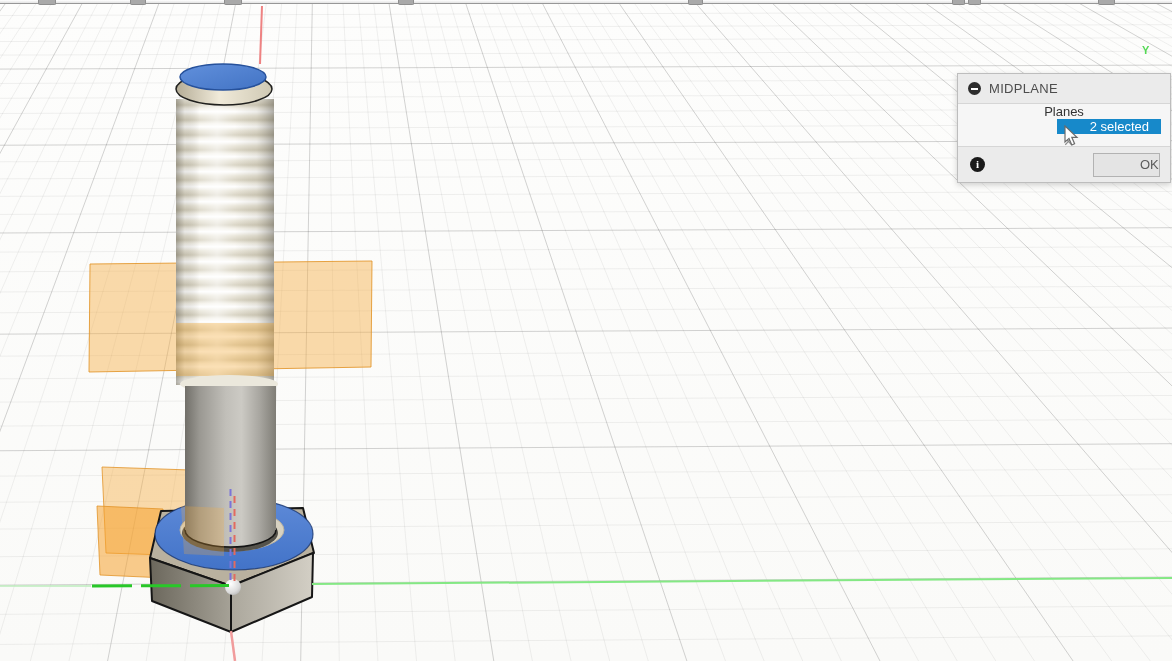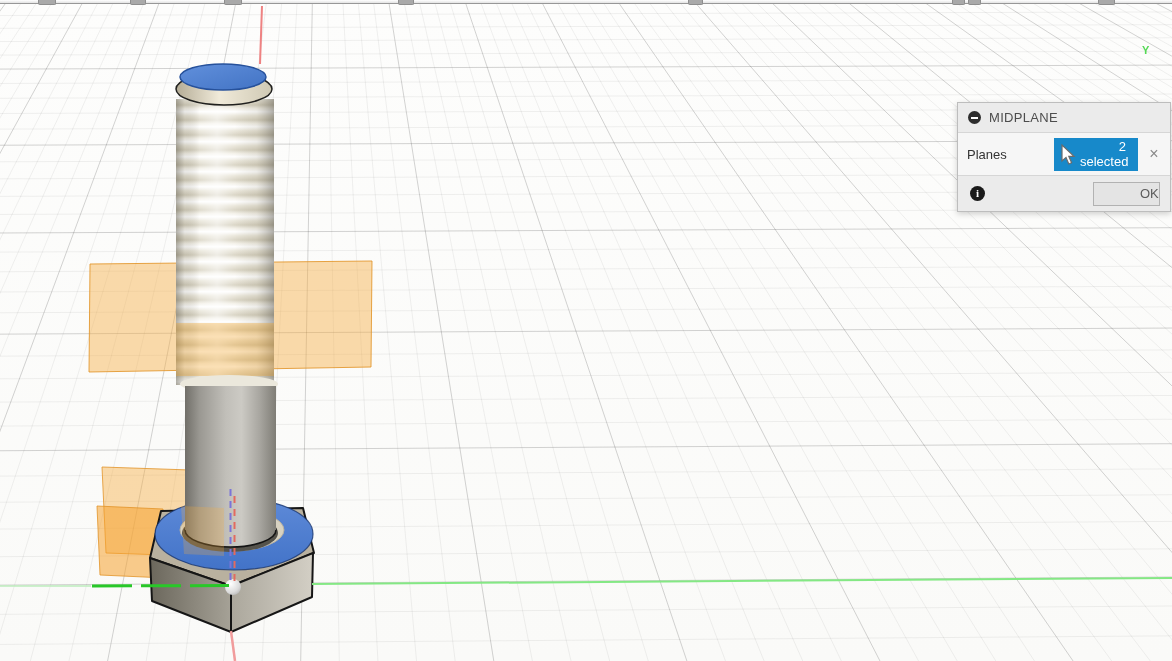--- a/index.html
+++ b/index.html
@@ -7,31 +7,31 @@
   .viewport{position:absolute;inset:0;background:linear-gradient(#fdfdfc,#fafaf8);}
   svg{display:block}
   #grid-svg,#scene-svg{position:absolute;left:0;top:0;}
 
   
   .topbar{position:absolute;left:0;top:0;width:1172px;height:3px;
     background:linear-gradient(#ffffff,#e3e3e3);border-bottom:1px solid #979797;z-index:3;}
   .frag{position:absolute;top:0;height:4px;background:#a9a9a9;border:1px solid #8e8e8e;border-top:none;border-radius:0 0 2px 2px;}
 
   
-  .dialog{position:absolute;left:957px;top:102px;width:212px;z-index:5;
+  .dialog{position:absolute;left:957px;top:73px;width:212px;z-index:5;
     border:1px solid #bdbdbd;background:#f5f5f5;box-shadow:0 2px 6px rgba(0,0,0,.18);
     font-size:13px;color:#333;}
   .dlg-header{height:29px;background:#ebebeb;border-bottom:1px solid #d6d6d6;
     display:flex;align-items:center;padding:0 10px;}
   .collapse-icon{width:13px;height:13px;border-radius:50%;background:#2d2d2d;position:relative;flex:0 0 auto;}
   .collapse-icon::after{content:"";position:absolute;left:3px;top:6px;width:7px;height:2px;background:#fff;}
   .dlg-title{margin-left:8px;color:#4d4d4d;letter-spacing:.3px;}
-  .dlg-body{height:42px;background:#f6f6f6;display:flex;align-items:center;padding:0 9px;}
+  .dlg-body{height:42px;background:#f6f6f6;display:flex;align-items:center;padding:0 9px;flex-direction:column;}
   .dlg-label{color:#333;}
-  .sel-btn{margin-left:auto;width:84px;height:33px;background:#1789ca;border:none;
+  .sel-btn{margin-left:auto;width:104px;height:33px;background:#1789ca;border:none;
     color:#fff;font-size:13px;font-family:inherit;position:relative;text-align:right;
     padding:0 12px 0 26px;cursor:pointer;}
   .sel-btn .cursor{position:absolute;left:7px;top:6px;}
   .dlg-close{margin-left:9px;color:#8a8a8a;font-size:16px;line-height:1;cursor:pointer;width:14px;text-align:center;}
   .dlg-footer{height:35px;background:#ebebeb;border-top:1px solid #d6d6d6;
     display:flex;align-items:center;padding:0 10px 0 12px;}
   .info-icon{width:15px;height:15px;border-radius:50%;background:#1a1a1a;color:#fff;
     font-family:"Liberation Serif",serif;font-weight:bold;font-size:11px;line-height:15px;
     text-align:center;flex:0 0 auto;cursor:pointer;}
   .ok-btn{margin-left:auto;width:67px;height:24px;background:#e4e4e4;border:1px solid #b2b2b2;

